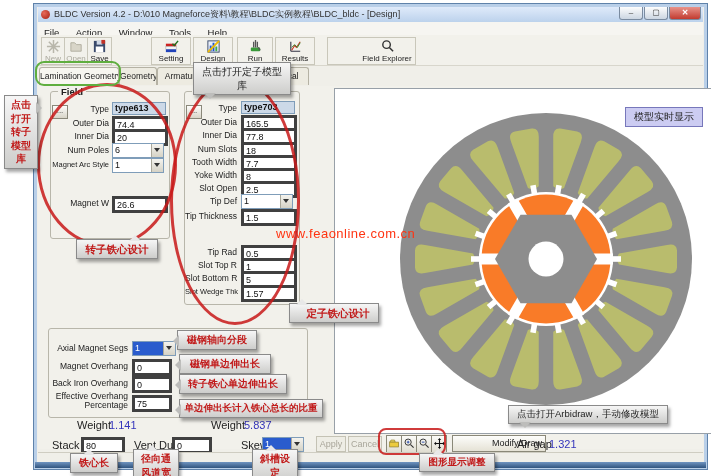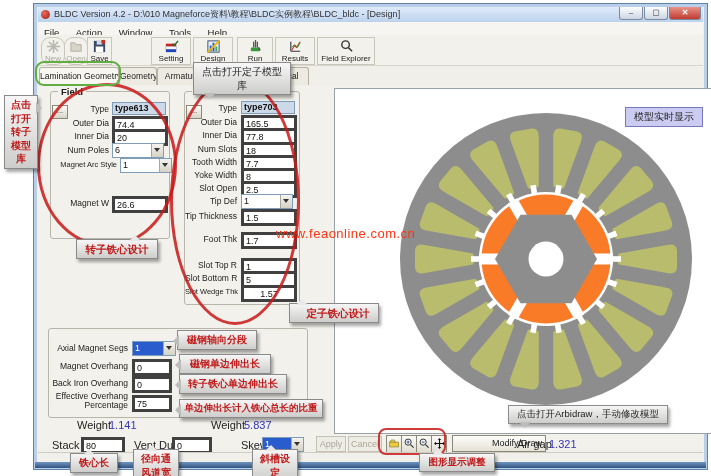--- a/index.html
+++ b/index.html
@@ -20,21 +20,21 @@
        text-align:center;color:#333;border-radius:0 0 3px 3px;margin-left:1px;}
   .wbtn.close{width:30px;background:linear-gradient(180deg,#e8938a,#c23b30);color:#fff;font-weight:bold;}
 
   .menubar{position:absolute;left:4px;top:18px;right:4px;height:13px;background:#f6f5f1;border-bottom:1px solid #e0ded4;}
   .menu-item{display:inline-block;font-size:9.5px;color:#222;padding:1px 6px 0 6px;}
 
   .toolbar{position:absolute;left:4px;top:31px;right:4px;height:30px;background:#f2f1eb;border-bottom:1px solid #d8d6cc;}
   .tbtn{position:absolute;top:2px;height:26px;border:1px solid #c9c7ba;background:#f2f1eb;
         text-align:center;font-size:8px;color:#222;}
   .tbtn .ic{display:block;height:15px;margin:1px auto 0 auto;}
-  .tbtn.dis{color:#aaa89c;border-radius:9px;}
+  .tbtn.dis{color:#aaa89c;}
 
   .tabbar{position:absolute;left:4px;top:61px;right:4px;height:21px;}
   .tab{position:absolute;top:2px;height:17px;background:#edebe1;border:1px solid #b5b2a4;
        border-bottom:none;border-radius:3px 3px 0 0;font-size:8.5px;color:#222;
        text-align:center;line-height:17px;white-space:nowrap;overflow:hidden;}
   .tab.sel{background:#f7f6f0;}
 
   .client{position:absolute;left:4px;top:82px;right:4px;bottom:20px;background:#f2f1eb;}
 
   
@@ -166,21 +166,21 @@
         <span>Run</span>
       </div>
       <div class="tbtn" style="left:237px;width:38px;">
         <span class="ic"><svg width="15" height="15" viewBox="0 0 16 16">
               <path d="M3 13V3M3 13h10" stroke="#334" stroke-width="1.2"></path>
               <path d="M4 12l3-5 2 2 4-6" stroke="#cc3322" stroke-width="1.2" fill="none"></path>
               <path d="M4 9l3-3 3 3 3-5" stroke="#2a8a2a" stroke-width="1" fill="none"></path>
             </svg></span>
         <span>Results</span>
       </div>
-      <div class="tbtn" style="left:279px;width:56px;">
+      <div class="tbtn" style="left:289px;width:56px;padding-left:31px;">
         <span class="ic"><svg width="15" height="15" viewBox="0 0 16 16">
               <circle cx="7" cy="6" r="4" fill="none" stroke="#333" stroke-width="1.5"></circle>
               <path d="M10 9l4 4" stroke="#333" stroke-width="1.6"></path>
             </svg></span>
         <span>Field Explorer</span>
       </div>
     </div>
 
     <div class="tabbar">
       <div class="tab sel" style="left:1px;width:78px;">Lamination Geometry</div>
@@ -206,21 +206,21 @@
           <span class="flabel" style="left:0;width:58px;">Inner Dia</span>
           <input class="fin" style="left: 61px; width: 46px;" value="20">
         </div>
         <div class="frow" style="top:51px;">
           <span class="flabel" style="left:0;width:58px;">Num Poles</span>
           <span class="combo" style="left:61px;width:50px;">
               <span class="cval">6</span>
               <span class="carr"></span>
             </span>
         </div>
-        <div class="frow" style="top:66px;margin-left:8px;">
+        <div class="frow" style="top:66px;">
           <span class="flabel" style="left:0;width:58px;font-size:7.5px;">Magnet Arc Style</span>
           <span class="combo" style="left:61px;width:50px;">
               <span class="cval">1</span>
               <span class="carr"></span>
             </span>
         </div>
         <div class="frow" style="top:104px;">
           <span class="flabel" style="left:0;width:58px;">Magnet W</span>
           <input class="fin" style="left: 61px; width: 46px;" value="26.6">
         </div>
@@ -261,35 +261,35 @@
           <span class="flabel" style="left:0;width:52px;">Tip Def</span>
           <span class="combo" style="left:56px;width:50px;">
               <span class="cval">1</span>
               <span class="carr"></span>
             </span>
         </div>
         <div class="frow" style="top:117px;">
           <span class="flabel" style="left:0;width:52px;">Tip Thickness</span>
           <input class="fin" style="left: 56px; width: 46px;" value="1.5">
         </div>
-        <div class="frow" style="top:140px;">
-          <span class="flabel" style="left:0;width:52px;">Foot Thk</span>
-          <input class="fin" style="left: 56px; width: 46px;" value="1.7">
+        <div class="frow" style="top:153px;">
+          <span class="flabel" style="left:0;width:52px;">Tip Rad</span>
+          <input class="fin" style="left: 56px; width: 46px;" value="0.5">
         </div>
         <div class="frow" style="top:166px;">
           <span class="flabel" style="left:0;width:52px;">Slot Top R</span>
           <input class="fin" style="left: 56px; width: 46px;" value="1">
         </div>
         <div class="frow" style="top:179px;">
           <span class="flabel" style="left:0;width:52px;">Slot Bottom R</span>
           <input class="fin" style="left: 56px; width: 46px;" value="5">
         </div>
         <div class="frow" style="top:193px;">
           <span class="flabel" style="left:0;width:52px;font-size:7.5px;">Slot Wedge Thk</span>
-          <input class="fin" style="left: 56px; width: 46px; text-align: center;" value="1.57">
+          <input class="fin" style="left: 56px; width: 46px;" value="1.57">
         </div>
       </div>
 
       <div class="group" style="left:10px;top:242px;width:258px;height:88px;">
         <div class="frow" style="top:12px;">
           <span class="flabel" style="left:2px;width:77px;">Axial Magnet Segs</span>
           <span class="combo" style="left:83px;width:42px;">
               <span class="cval hl">1</span>
               <span class="carr"></span>
             </span>

